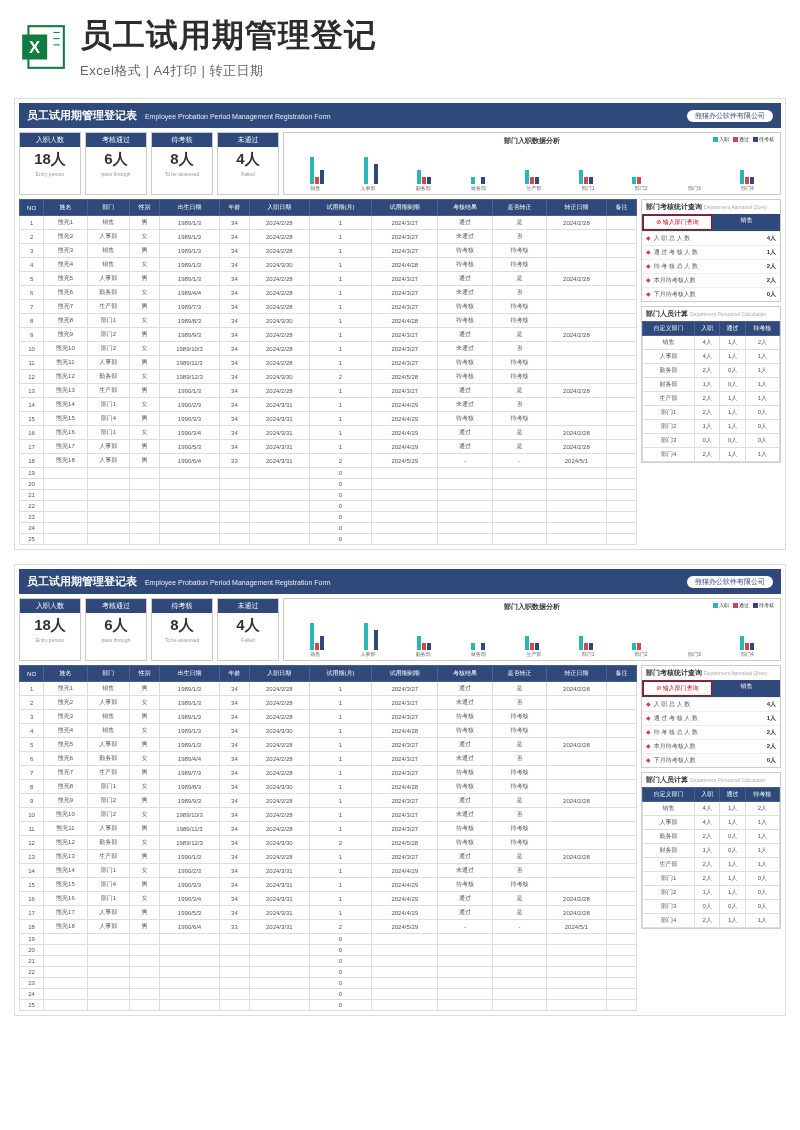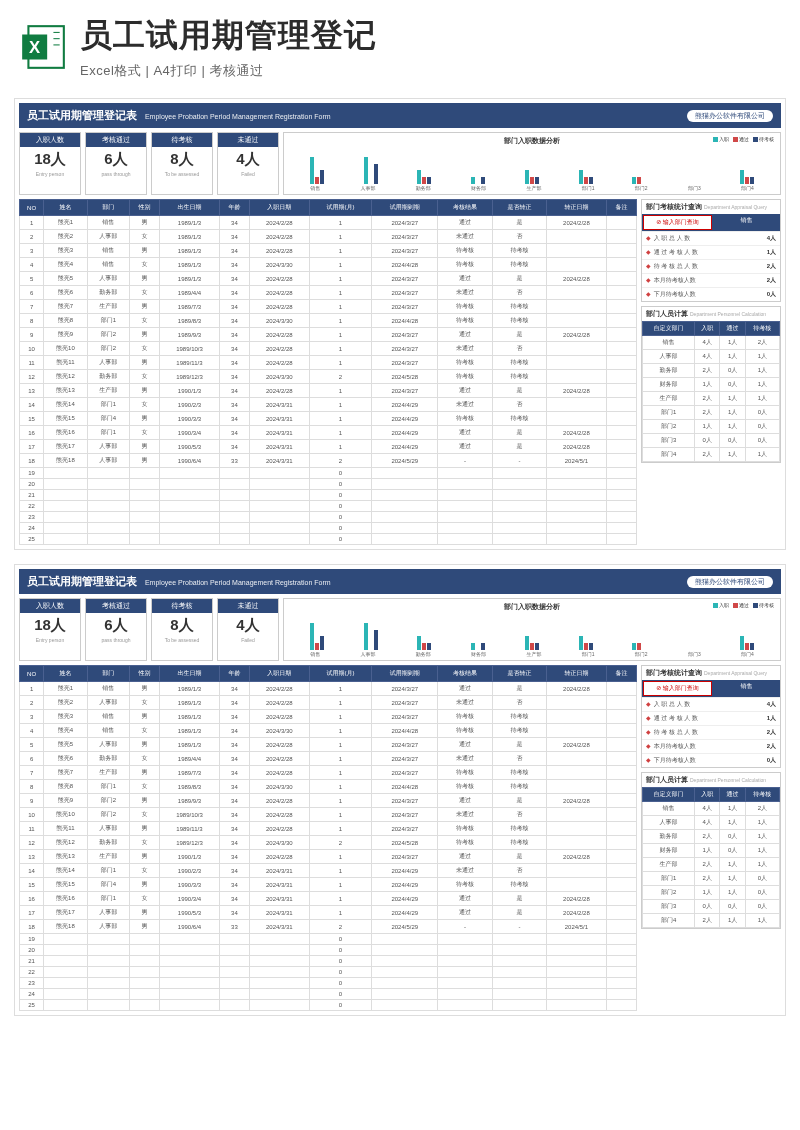--- a/index.html
+++ b/index.html
@@ -59,21 +59,21 @@
         <rect x="10" y="4" width="34" height="40" fill="#fff" stroke="#107c41" stroke-width="2"></rect>
         <rect x="4" y="12" width="24" height="24" fill="#107c41"></rect>
         <text x="16" y="30" font-size="16" fill="#fff" text-anchor="middle" font-weight="bold">X</text>
         <line x1="34" y1="10" x2="40" y2="10" stroke="#107c41"></line>
         <line x1="34" y1="16" x2="40" y2="16" stroke="#107c41"></line>
         <line x1="34" y1="22" x2="40" y2="22" stroke="#107c41"></line>
       </svg>
   </div>
   <div class="banner-text">
     <div class="banner-title">员工试用期管理登记</div>
-    <div class="banner-sub">Excel格式 | A4打印 | 考核通过</div>
+    <div class="banner-sub">Excel格式 | A4打印 | 转正日期</div>
   </div>
 </div>
 
 <div class="page-wrap">
   <div id="sheet1" class="sheet">
       <div class="title-bar">
         <div><span class="title-cn">员工试用期管理登记表</span> <span class="title-en">Employee Probation Period Management Registration Form</span></div>
         <div class="company-badge">熊猫办公软件有限公司</div>
       </div>
       <div class="stats-row">

